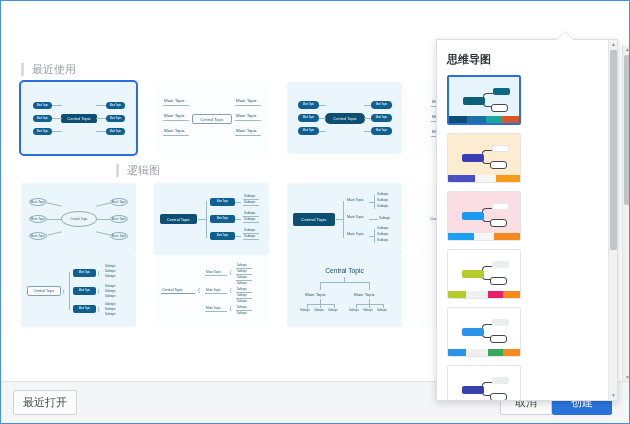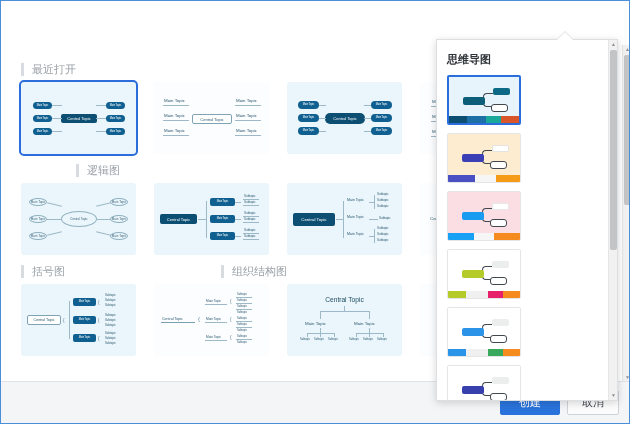--- a/index.html
+++ b/index.html
@@ -216,21 +216,21 @@
 </head>
 <body>
 
 <div id="app">
 
 
   <div class="content">
     <div class="content-inner">
 
       <div class="sec-wrap">
-        <div class="sec-title">最近打开</div>
+        <div class="sec-title">最近使用</div>
       </div>
       <div class="row">
 
         <div class="card sel">
           <div class="ctr" style="left:40px;top:32px;width:36px;height:9px;">Central Topic</div>
           <div class="ln" style="left:30px;top:36px;width:11px;height:1px;"></div>
           <div class="ln" style="left:75px;top:36px;width:11px;height:1px;"></div>
           <div class="nd pill" style="left:12px;top:20px;width:19px;">
               <div class="lbl">Main Topic</div>
             </div>
@@ -304,21 +304,21 @@
           <div class="tx" style="left:12px;top:17px;">Main Topic</div>
           <div class="ln" style="left:11px;top:24px;width:32px;height:1px;"></div>
           <div class="tx" style="left:12px;top:32px;">Main Topic</div>
           <div class="ln" style="left:11px;top:39px;width:32px;height:1px;"></div>
           <div class="tx" style="left:12px;top:47px;">Main Topic</div>
           <div class="ln" style="left:11px;top:54px;width:32px;height:1px;"></div>
           <div class="ln" style="left:44px;top:24px;width:1px;height:31px;"></div>
         </div>
       </div>
 
-      <div class="sec-wrap" style="padding-left:75px">
+      <div class="sec-wrap" style="padding-left:115px">
         <div class="sec-title">逻辑图</div>
       </div>
       <div class="row">
 
         <div class="card">
           <div class="ell" style="left:40px;top:28px;width:36px;height:16px;">Central Topic</div>
           <div class="ell" style="left:8px;top:15px;width:18px;height:8px;">Main Topic</div>
           <div class="ell" style="left:8px;top:32px;width:18px;height:8px;">Main Topic</div>
           <div class="ell" style="left:8px;top:49px;width:18px;height:8px;">Main Topic</div>
           <div class="ell" style="left:89px;top:15px;width:18px;height:8px;">Main Topic</div>
@@ -386,28 +386,20 @@
         <div class="card plain">
           <div class="tx" style="left:10px;top:33px;font-size:4.4px">Central Topic</div>
           <div class="ln" style="left:53px;top:36px;width:10px;height:1px;"></div>
           <div class="ln" style="left:63px;top:22px;width:1px;height:28px;"></div>
           <div class="tx" style="left:66px;top:19px;font-size:3.4px">Main Topic</div>
           <div class="tx" style="left:66px;top:33px;font-size:3.4px">Main Topic</div>
           <div class="tx" style="left:66px;top:47px;font-size:3.4px">Main Topic</div>
         </div>
       </div>
 
-      <div style="display:flex">
-        <div class="sec-wrap">
-          <div class="sec-title">括号图</div>
-        </div>
-        <div class="sec-wrap" style="padding-left:156px">
-          <div class="sec-title">组织结构图</div>
-        </div>
-      </div>
       <div class="row">
 
         <div class="card">
           <div class="ctr outline" style="left:6px;top:31px;width:34px;height:10px;font-size:3.6px">Central Topic</div>
           <div class="tx" style="left:42px;top:33px;font-size:5px;color:#6d8c9c">{</div>
           <div class="ln" style="left:48px;top:17px;width:1px;height:38px;"></div>
           <div class="nd" style="left:52px;top:14px;width:23px;height:8px;">
               <div class="lbl" style="line-height:8px">Main Topic</div>
             </div>
           <div class="nd" style="left:52px;top:32px;width:23px;height:8px;">
@@ -609,18 +601,19 @@
     </div>
 
     <div class="vsb" style="right:0;top:0;height:360px;">
       <div class="arr" style="top:0">▲</div>
       <div class="thumb" style="top:10px;height:200px;"></div>
       <div class="arr" style="bottom:0">▼</div>
     </div>
   </div>
 
   <div class="bottombar">
+    <div class="btn">最近打开</div>
     <div class="spacer"></div>
+    <div class="btn last">取消</div>
     <div class="btn primary">创建</div>
-    <div class="btn last">取消</div>
   </div>
 
 </div>
 
 </body></html>

